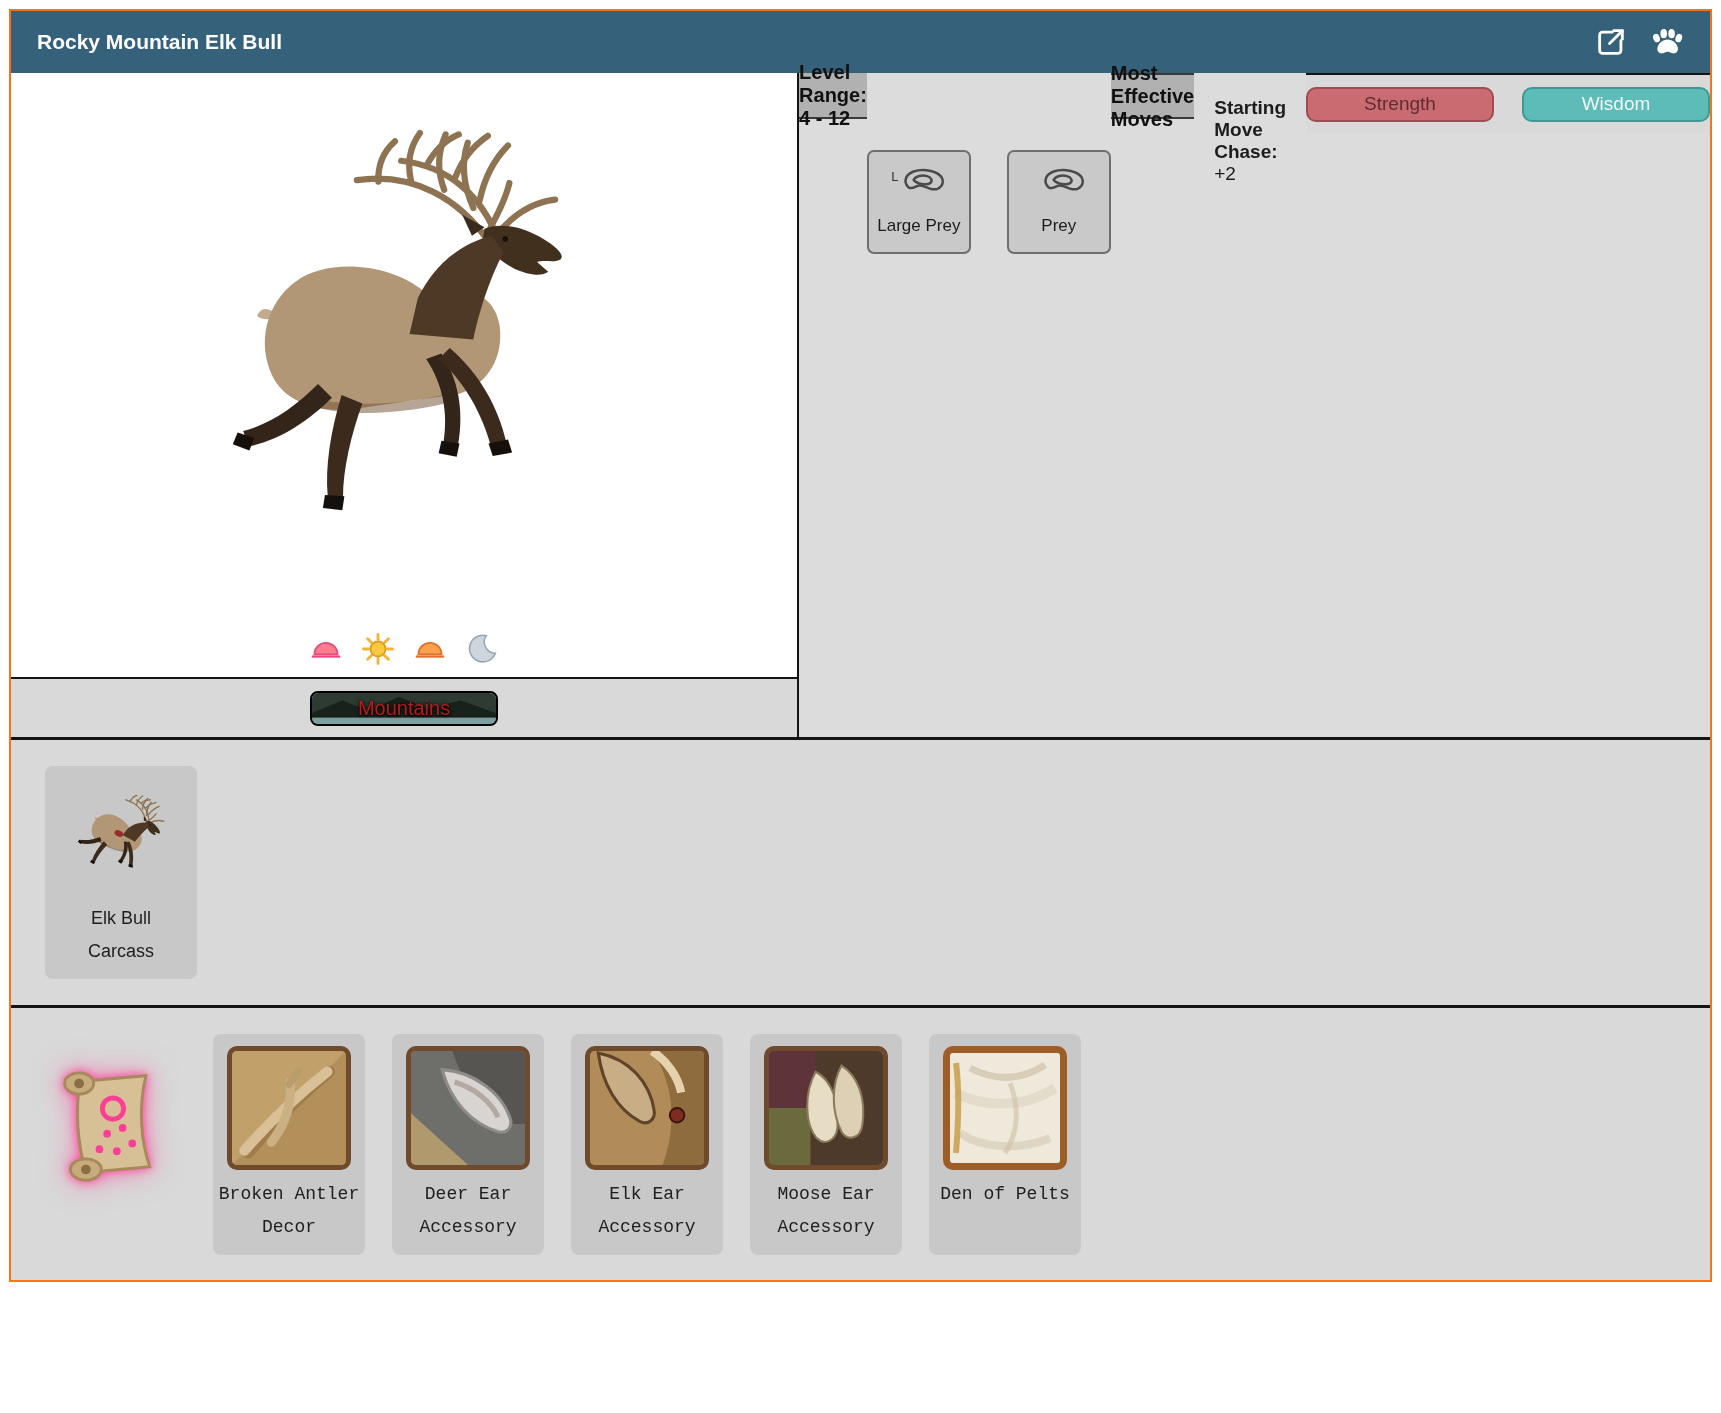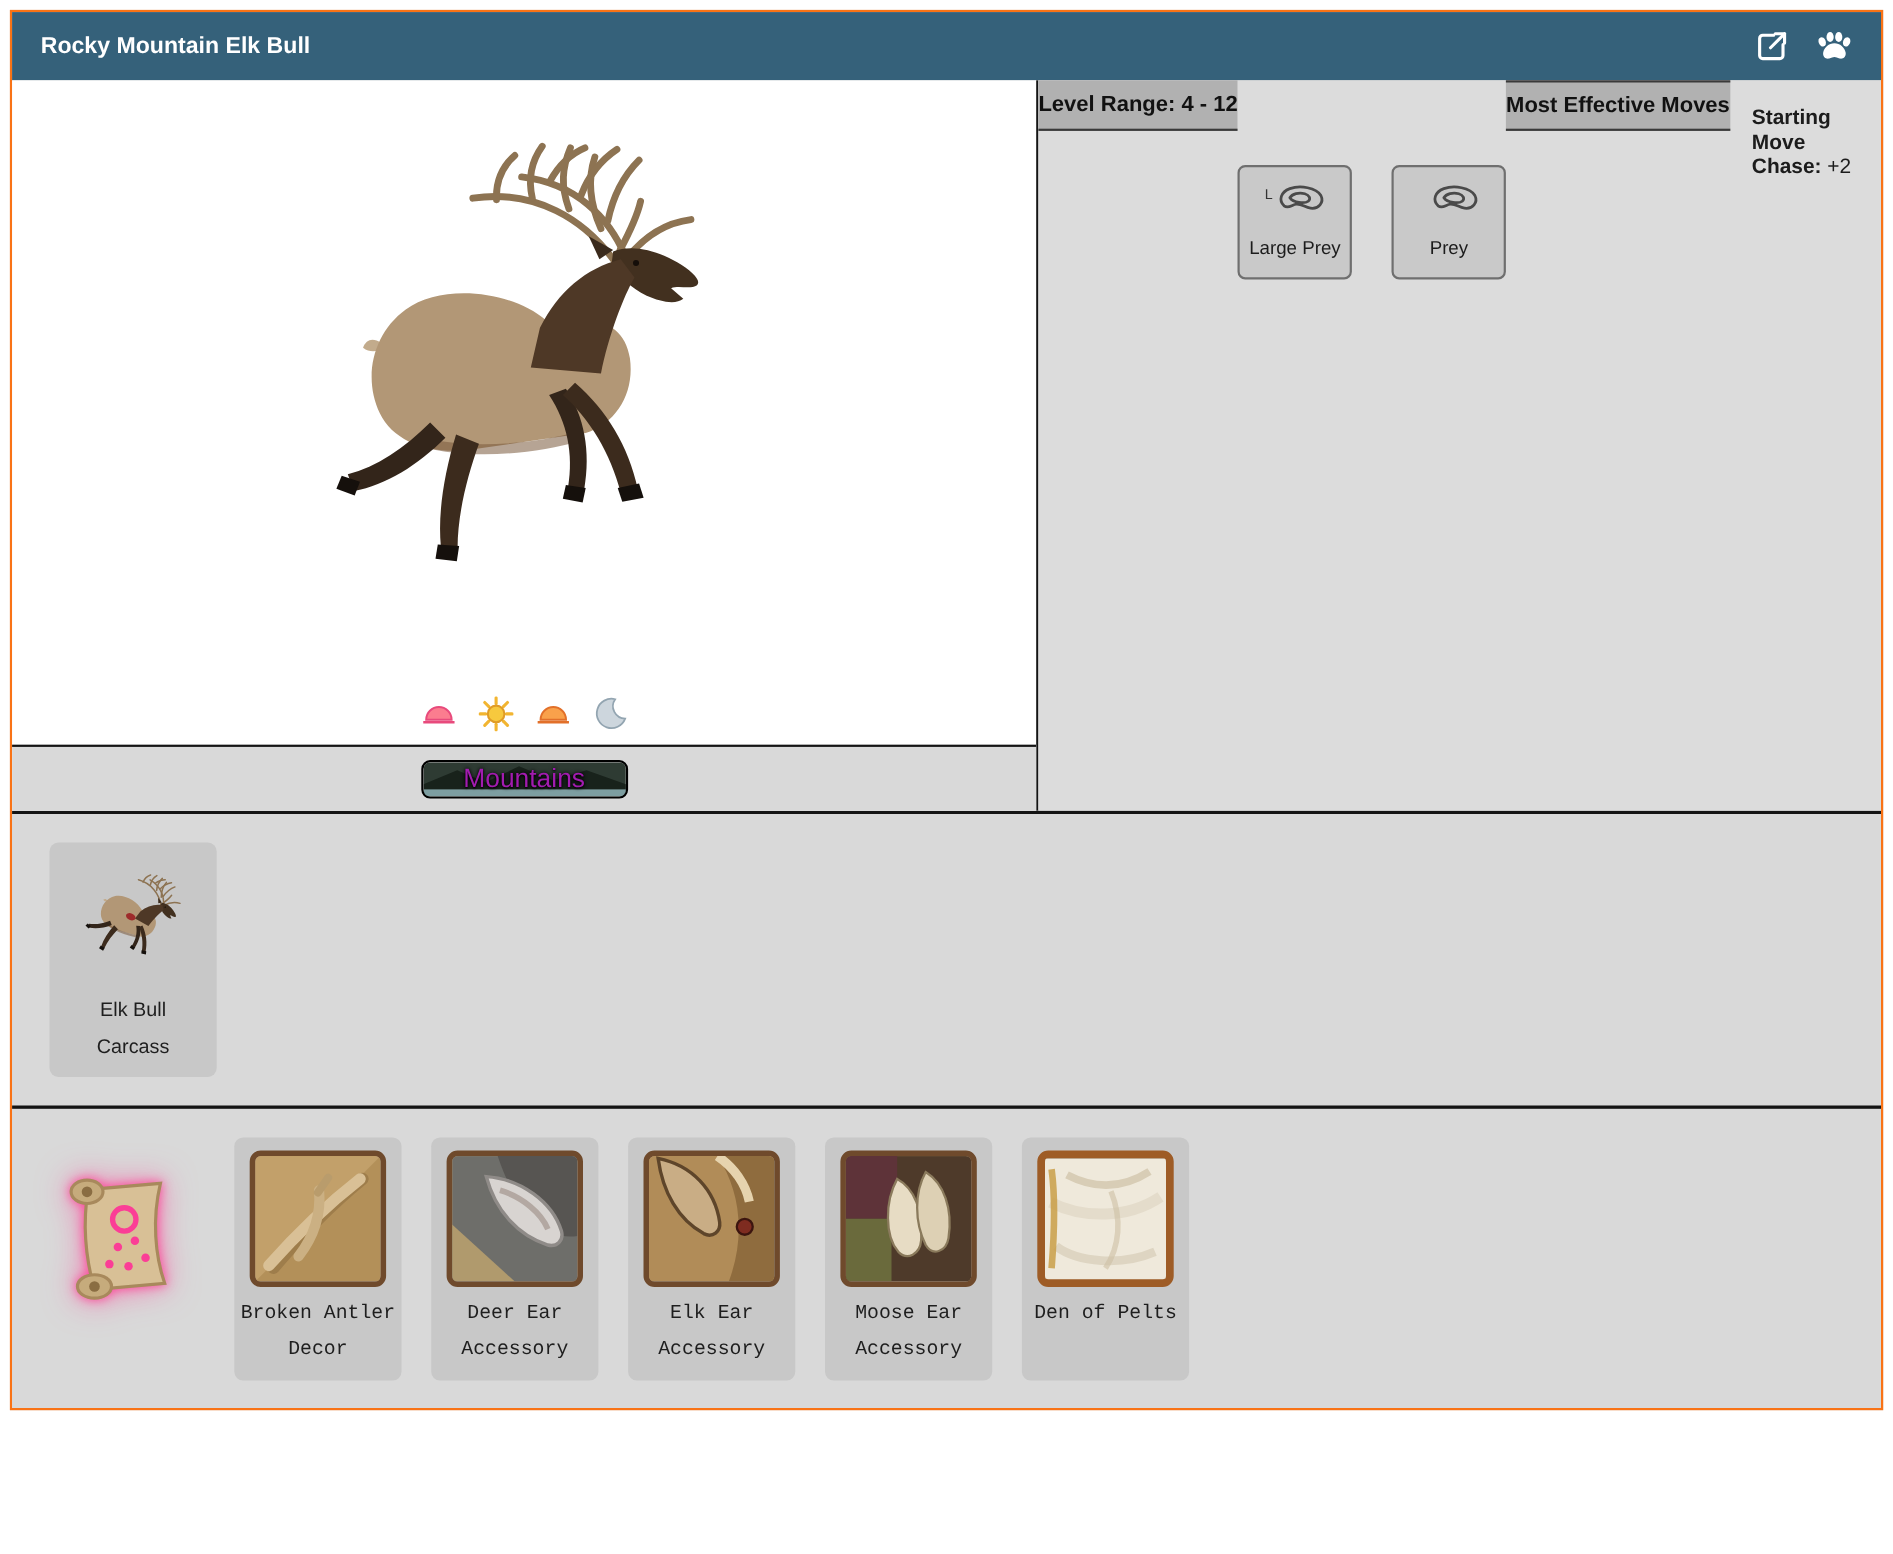--- a/index.html
+++ b/index.html
@@ -33,21 +33,21 @@
   .steak { width:46px; height:36px; }
   .prey-label { font-size:17px; margin-top:4px; }
   .moves-list { flex:1; padding:24px 20px 0 20px; }
   .move-row { font-size:19px; margin-bottom:18px; }
   .move-label { font-weight:bold; }
   .stats-band { height:60px; border-top:2px solid #141414; display:flex; align-items:center; justify-content:center; gap:28px; background:#d9d9d9; }
   .stat-btn { width:188px; height:35px; border:2px solid #555; border-radius:10px; display:flex; align-items:center; justify-content:center; font-size:19px; cursor:pointer; }
 
   .biome-pill { position:relative; width:188px; height:35px; border:2px solid #000; border-radius:8px; overflow:hidden; display:flex; align-items:center; justify-content:center; cursor:pointer; }
   .biome-pill svg { position:absolute; inset:0; width:100%; height:100%; }
-  .biome-pill span { position:relative; color:#a21caf; font-size:24px; text-shadow:0 1px 2px #000, 0 0 4px #000; }
+  .biome-pill span { position:relative; color:#b91c1c; font-size:20px; text-shadow:0 1px 2px #000, 0 0 4px #000; }
 
   
   .carcass-section { border-top:3px solid #141414; height:268px; padding:26px 0 0 34px; background:#d9d9d9; }
   .item-card { width:152px; background:#c8c8c8; border-radius:8px; padding:8px 4px 10px; text-align:center; cursor:pointer; }
   .carcass-art { width:140px; height:124px; margin:0 auto 4px; }
   .carcass-art svg { width:140px; height:124px; transform:rotate(24deg) scale(0.95); }
   .item-label { font-size:18px; line-height:1.85; color:#1e1e1e; }
 
   .rare-section { border-top:3px solid #141414; height:275px; background:#d9d9d9; display:flex; align-items:flex-start; }
   .scroll-wrap { width:202px; height:235px; display:flex; align-items:center; justify-content:center; }
@@ -192,20 +192,24 @@
 
       <div class="gray-bar moves-bar">Most Effective Moves</div>
 
       <div class="moves-list">
         <div class="move-row">
           <span class="move-label">Starting Move Chase:</span>
           <span class="move-value">+2</span>
         </div>
       </div>
 
+      <div class="stats-band">
+        <div class="stat-btn" style="background: rgb(201, 107, 112); border-color: rgb(161, 74, 82); color: rgb(92, 46, 51);">Strength</div>
+        <div class="stat-btn" style="background: rgb(93, 188, 184); border-color: rgb(60, 154, 149); color: rgb(240, 251, 250);">Wisdom</div>
+      </div>
     </div>
   </div>
 
   <div class="carcass-section">
     <div class="item-card">
       <div class="carcass-art">
         <svg viewBox="0 0 880 620">
           <use href="#elk-art"></use>
           <ellipse cx="420" cy="300" rx="30" ry="20" fill="#9e2b2b"></ellipse>
         </svg>

